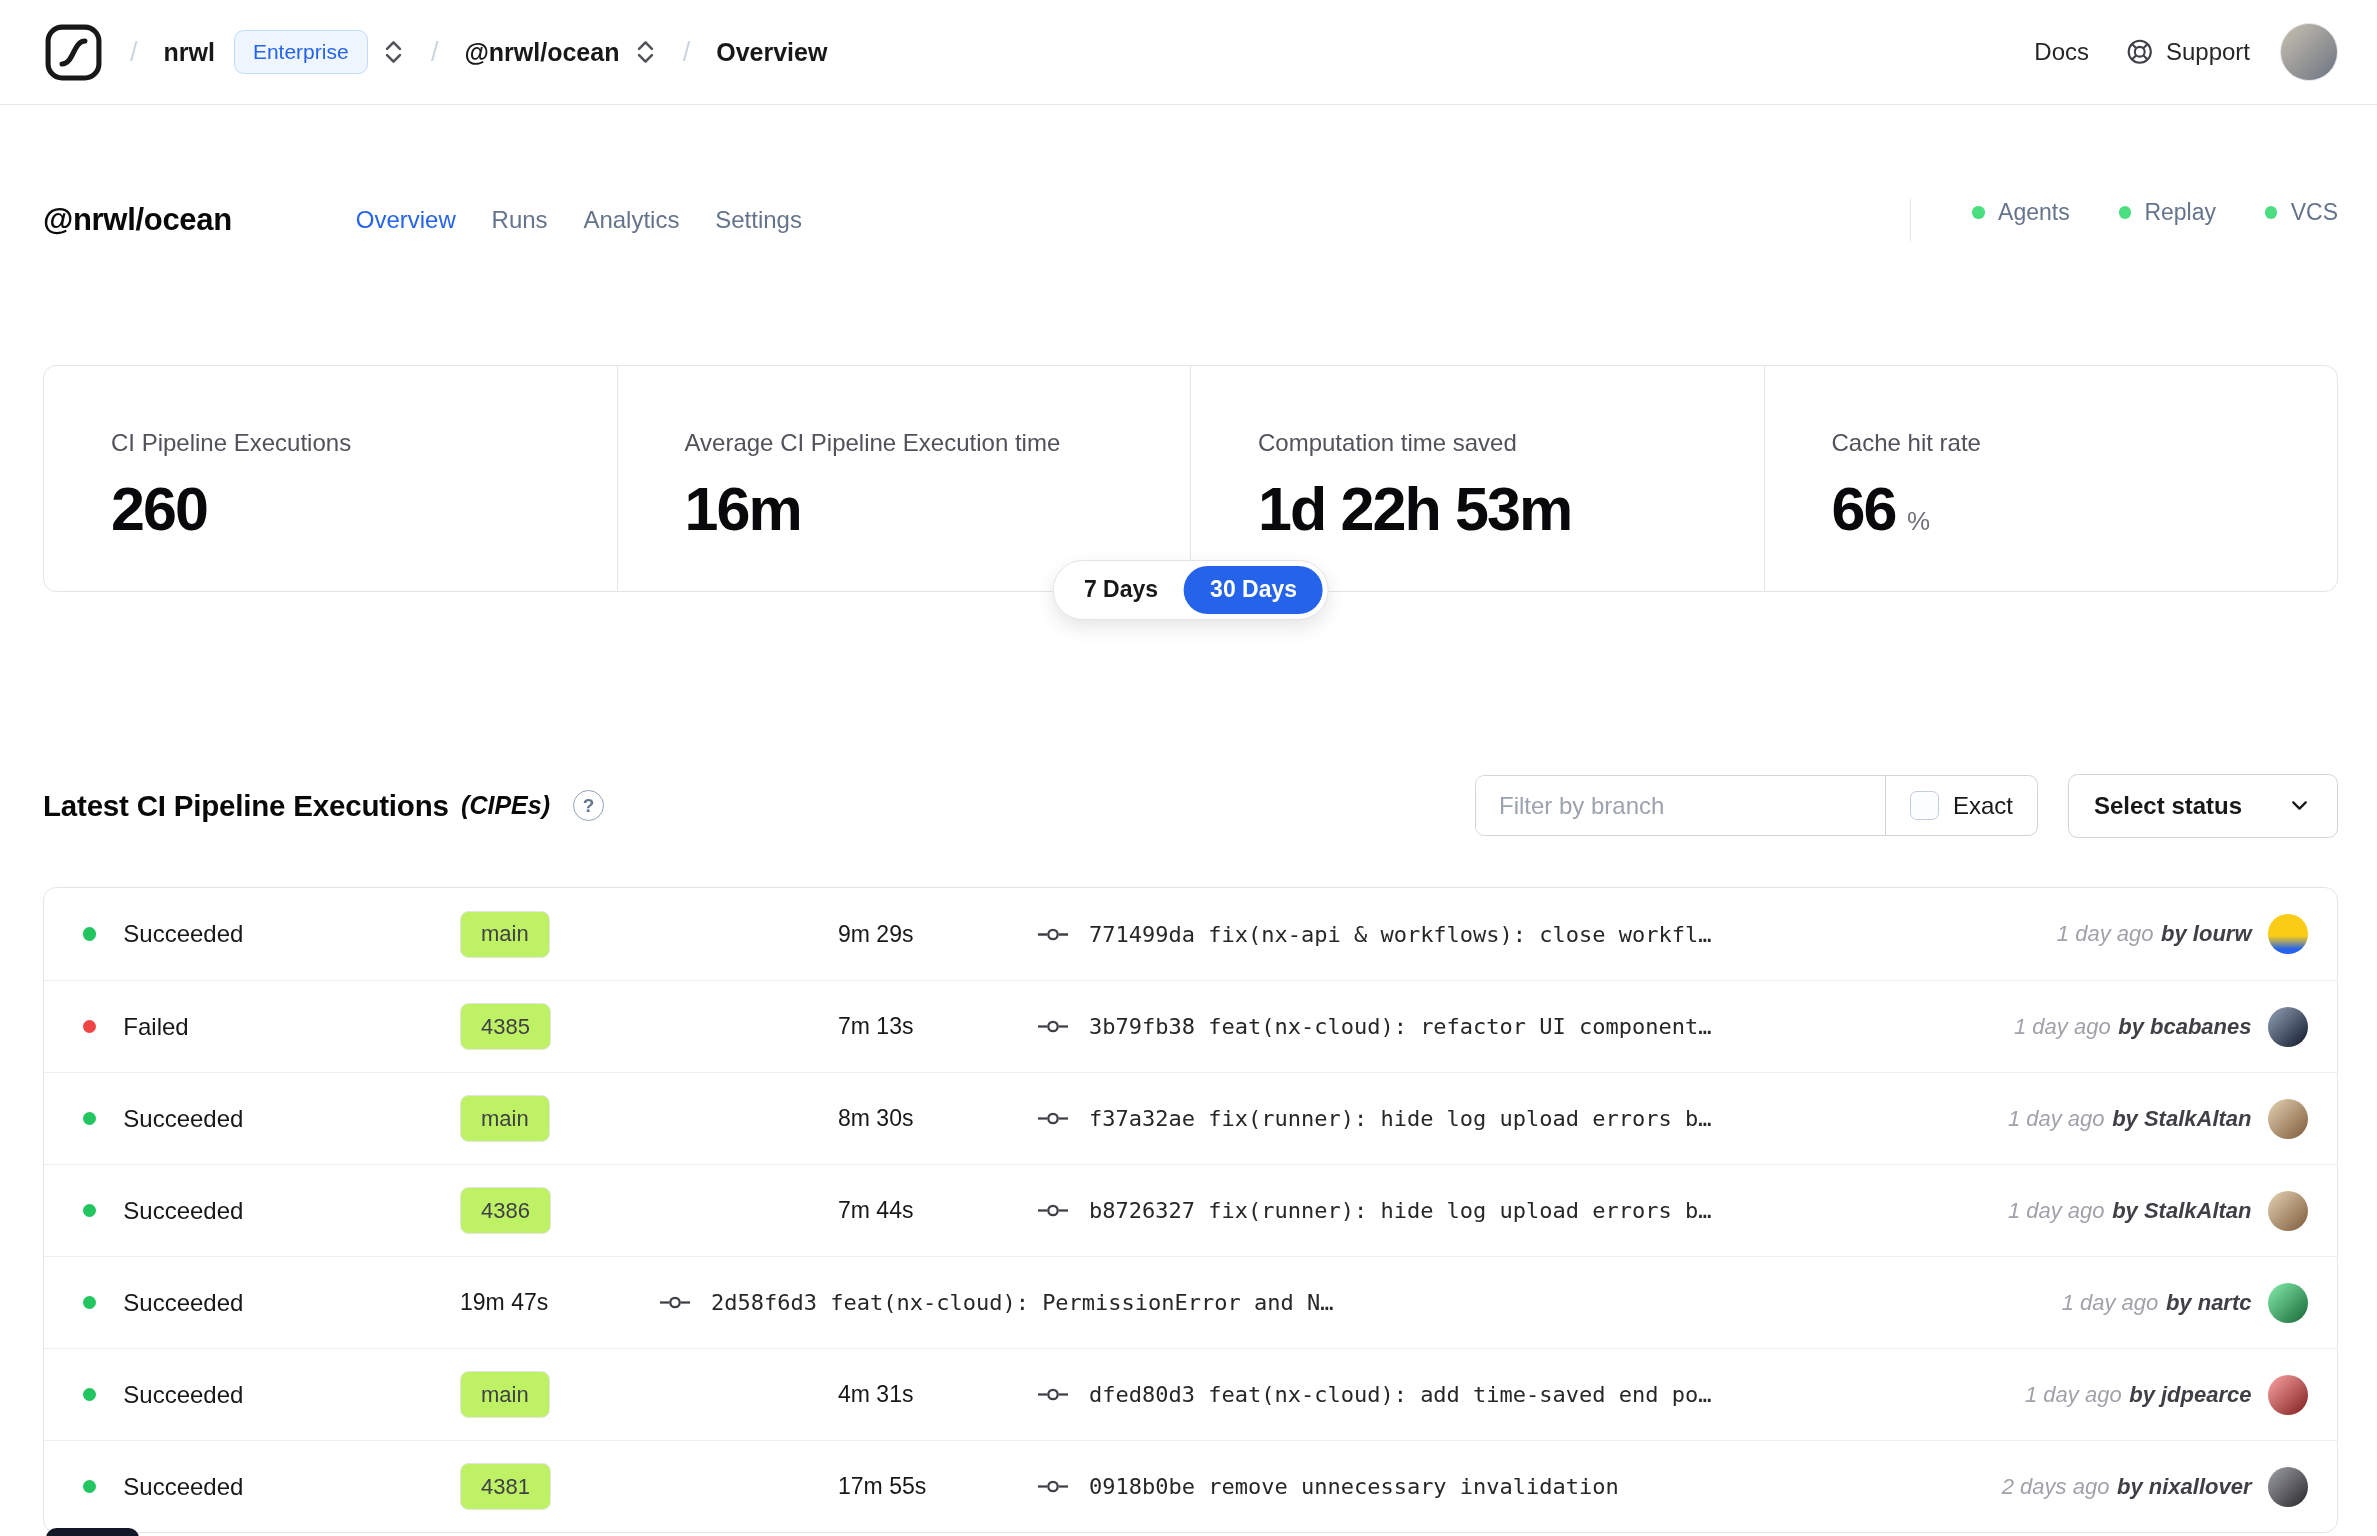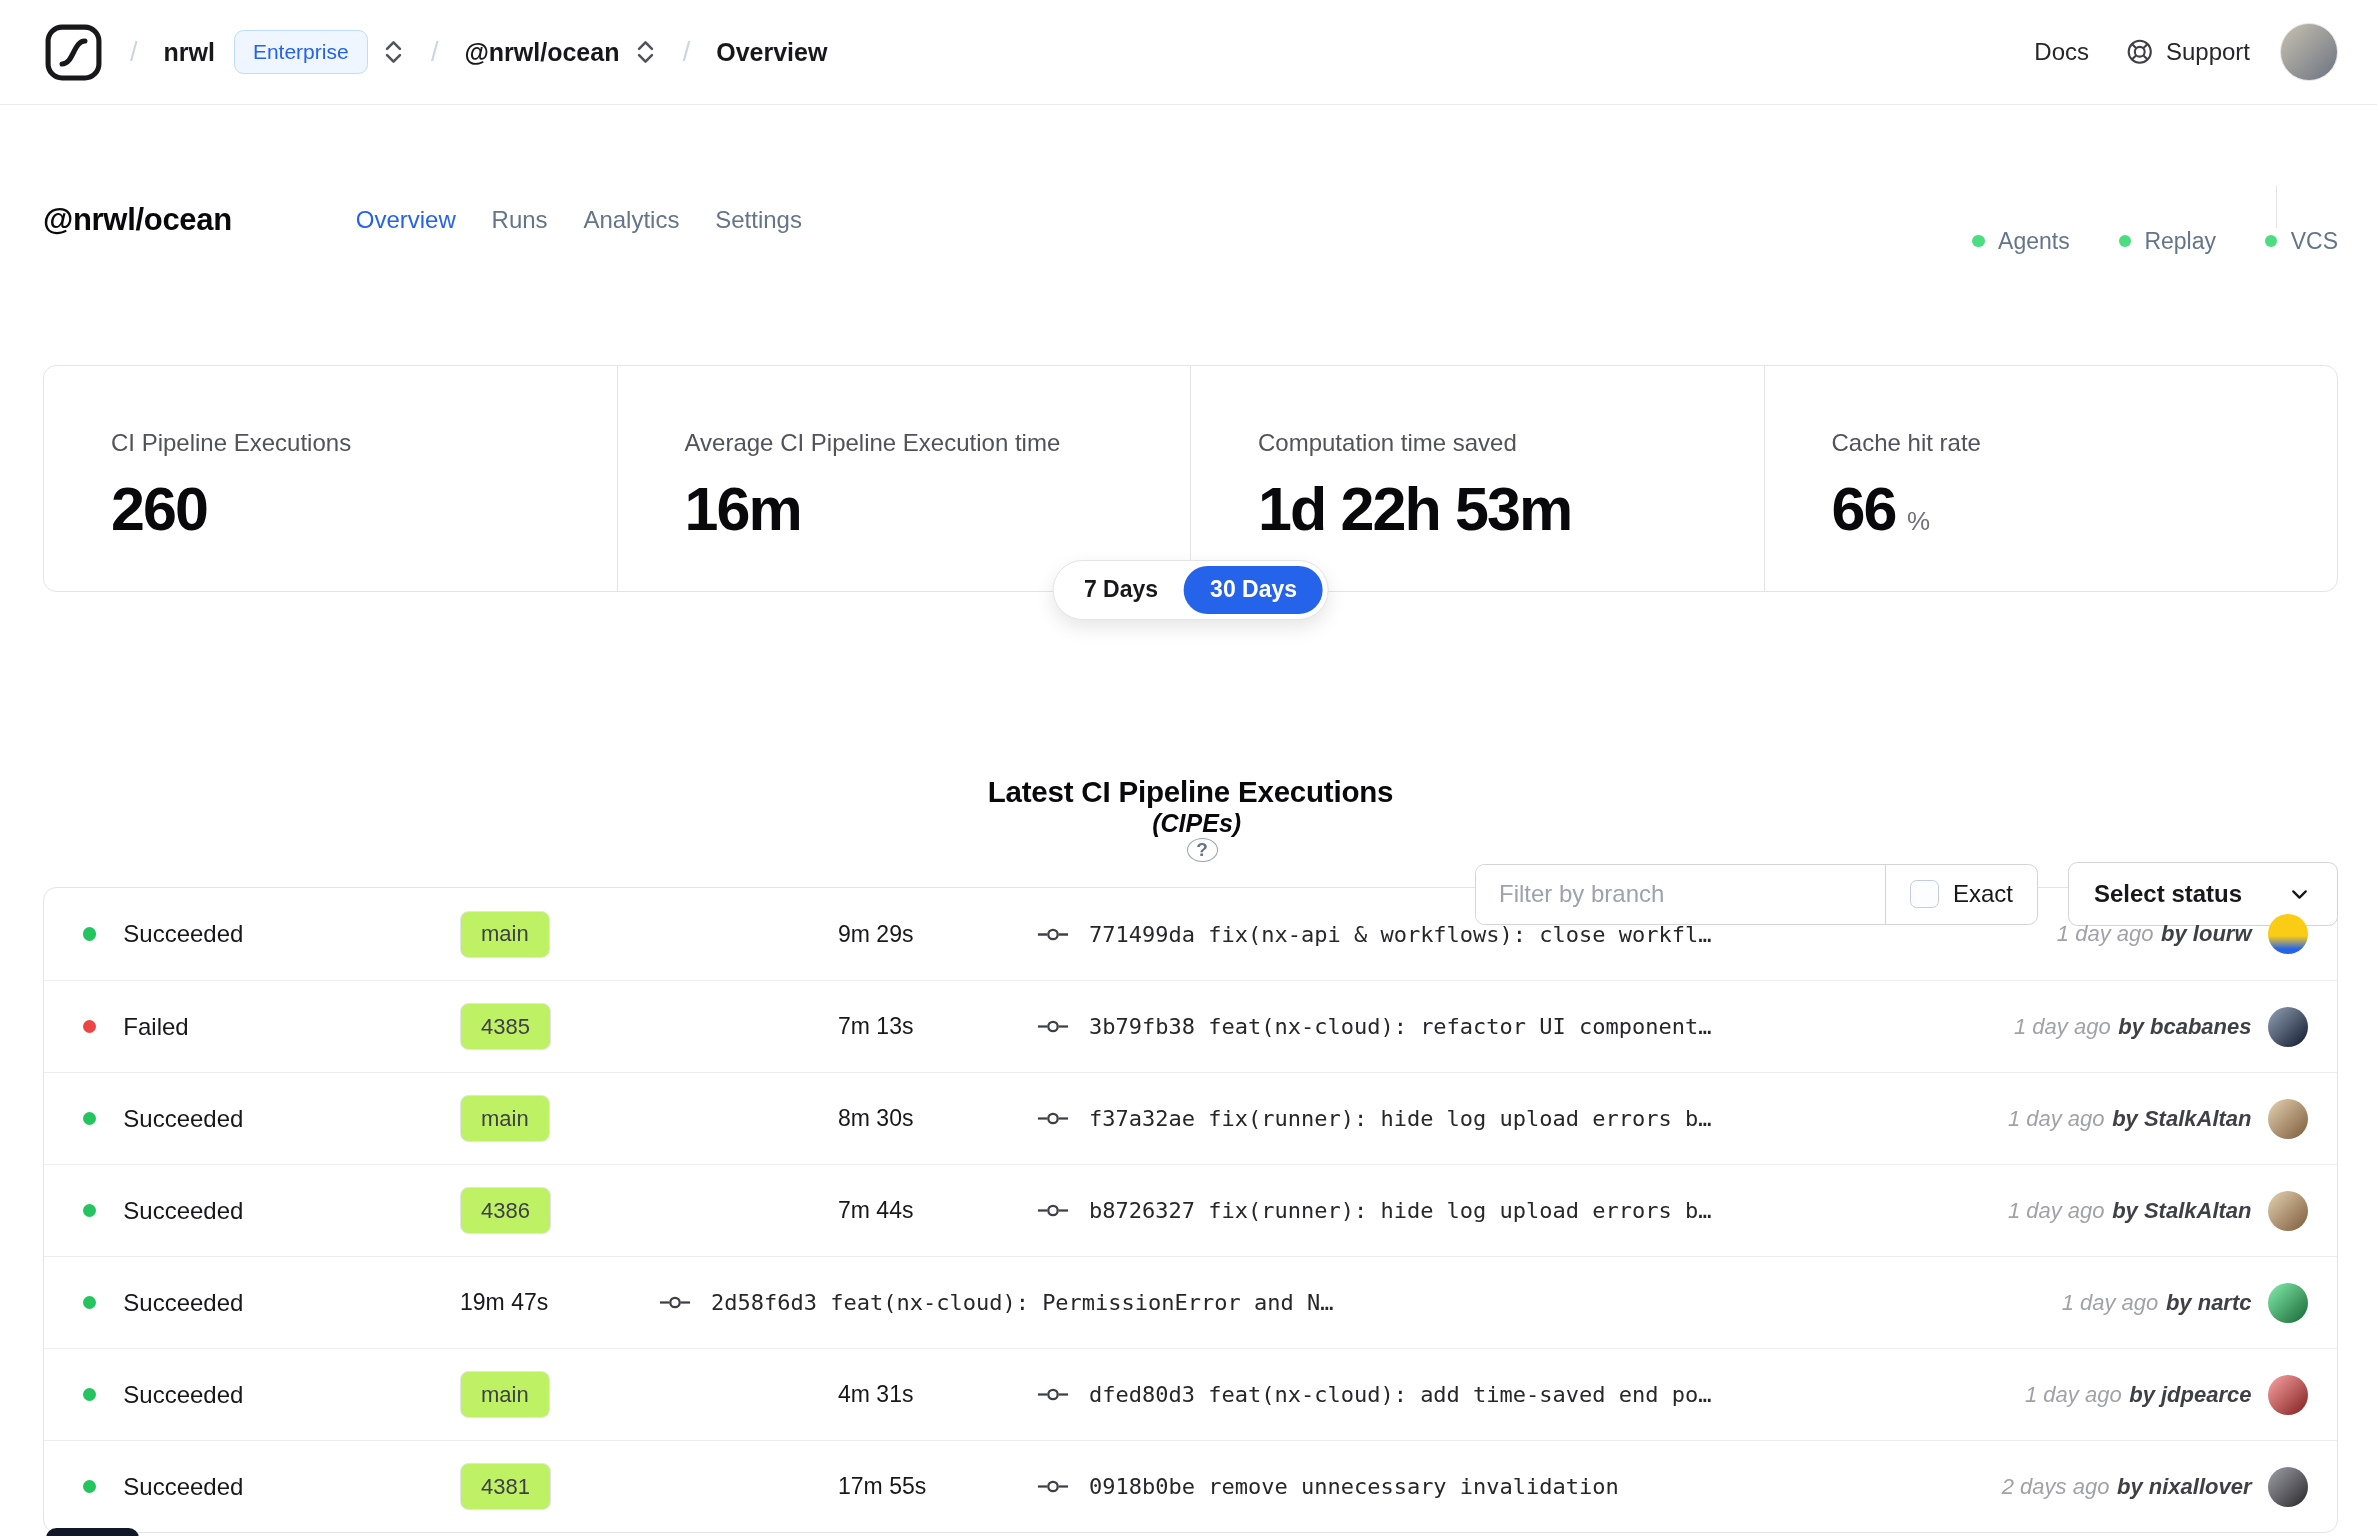--- a/index.html
+++ b/index.html
@@ -24,40 +24,40 @@
   .support-wrap { display:flex; align-items:center; gap:11.4px; margin-left:36px; cursor:pointer; }
   .avatar { border-radius:50%; display:inline-block; }
   .avatar.nav { width:58px; height:58px; margin-left:30px; background:linear-gradient(135deg,#c9c2b2,#6b7280); border:1px solid #e4e4e7; cursor:pointer; }
 
   
   .page-head { display:flex; align-items:center; height:44px; margin:93px 40px 0 43px; }
   .page-title { font-size:31px; font-weight:700; letter-spacing:-0.3px; color:#09090b; }
   .tabs { display:flex; gap:32px; margin-left:122px; }
   .tab { font-size:24px; color:#64748b; cursor:pointer; padding:5.7px 1.9px; }
   .tab.active { color:#2563eb; }
-  .head-right { margin-left:auto; display:flex; align-items:flex-end;flex-direction:column; }
+  .head-right { margin-left:auto; display:flex; align-items:flex-start; }
   .vdivider { width:1px; height:42px; background:#e4e4e7; margin-right:61px; }
   .statuses { display:flex; gap:49px; }
   .status-item { display:flex; align-items:center; gap:13.3px; font-size:23px; color:#64748b; cursor:pointer; }
   .gdot { width:12.4px; height:12.4px; border-radius:50%; background:#4ade80; }
 
   
   .metrics { position:relative; margin:123px 40px 0 43px; height:227px; border:1px solid #e4e4e7; border-radius:13.3px; display:flex; background:#fff; }
   .metric { flex:1; padding:63px 0 0 67px; }
   .metric + .metric { border-left:1px solid #e4e4e7; }
   .metric-label { font-size:24px; color:#52525b; }
   .metric-value { margin-top:17px; font-size:61px; font-weight:800; letter-spacing:-1.9px; color:#09090b; display:flex; align-items:baseline; gap:11.4px; }
   .metric-suffix { font-size:26px; font-weight:500; color:#71717a; letter-spacing:0; }
 
   .range-toggle { position:absolute; left:50%; bottom:-28.5px; transform:translateX(-50%); background:#fff; border:1px solid #e4e4e7; border-radius:950px; padding:4.8px; display:flex; box-shadow:0 7.6px 19px rgba(0,0,0,.10); }
   .range-opt { padding:10.5px 26px; border-radius:950px; font-size:23px; font-weight:600; color:#18181b; cursor:pointer; white-space:nowrap; }
   .range-opt.active { background:#2563eb; color:#ffffff; }
 
   
-  .cipes-head { margin:183px 40px 0 43px; display:flex; align-items:center; height:61px;flex-direction:column; }
+  .cipes-head { margin:183px 40px 0 43px; display:flex; align-items:center; height:61px; }
   .cipes-title { font-size:29.5px; font-weight:700; color:#09090b; letter-spacing:-0.2px; }
   .cipes-sub { font-style:italic; font-size:25px; font-weight:600; margin-left:12.4px; color:#09090b; }
   .help { width:31px; height:31px; border:1.9px solid #94a3b8; border-radius:50%; display:flex; align-items:center; justify-content:center; font-size:19px; font-weight:700; color:#64748b; margin-left:23px; cursor:pointer; }
   .cipes-controls { margin-left:auto; display:flex; align-items:center; gap:30px; }
   .filter-group { display:flex; align-items:stretch; width:563px; height:61px; border:1px solid #d4d4d8; border-radius:9.5px; background:#fff; overflow:hidden; }
   .filter-group input { flex:1; border:none; outline:none; padding:0 23px; font-size:24px; font-family:"Liberation Sans",sans-serif; color:#ec4899; min-width:0; }
   .filter-group input::placeholder { color:#9ca3af; }
   .exact-addon { display:flex; align-items:center; gap:14.3px; padding:0 24px; border-left:1px solid #d4d4d8; cursor:pointer; }
   .checkbox { width:28.5px; height:28.5px; border:1.9px solid #c4cbe0; border-radius:6.7px; background:#fcfdff; }
   .exact-label { font-size:24px; color:#18181b; }

